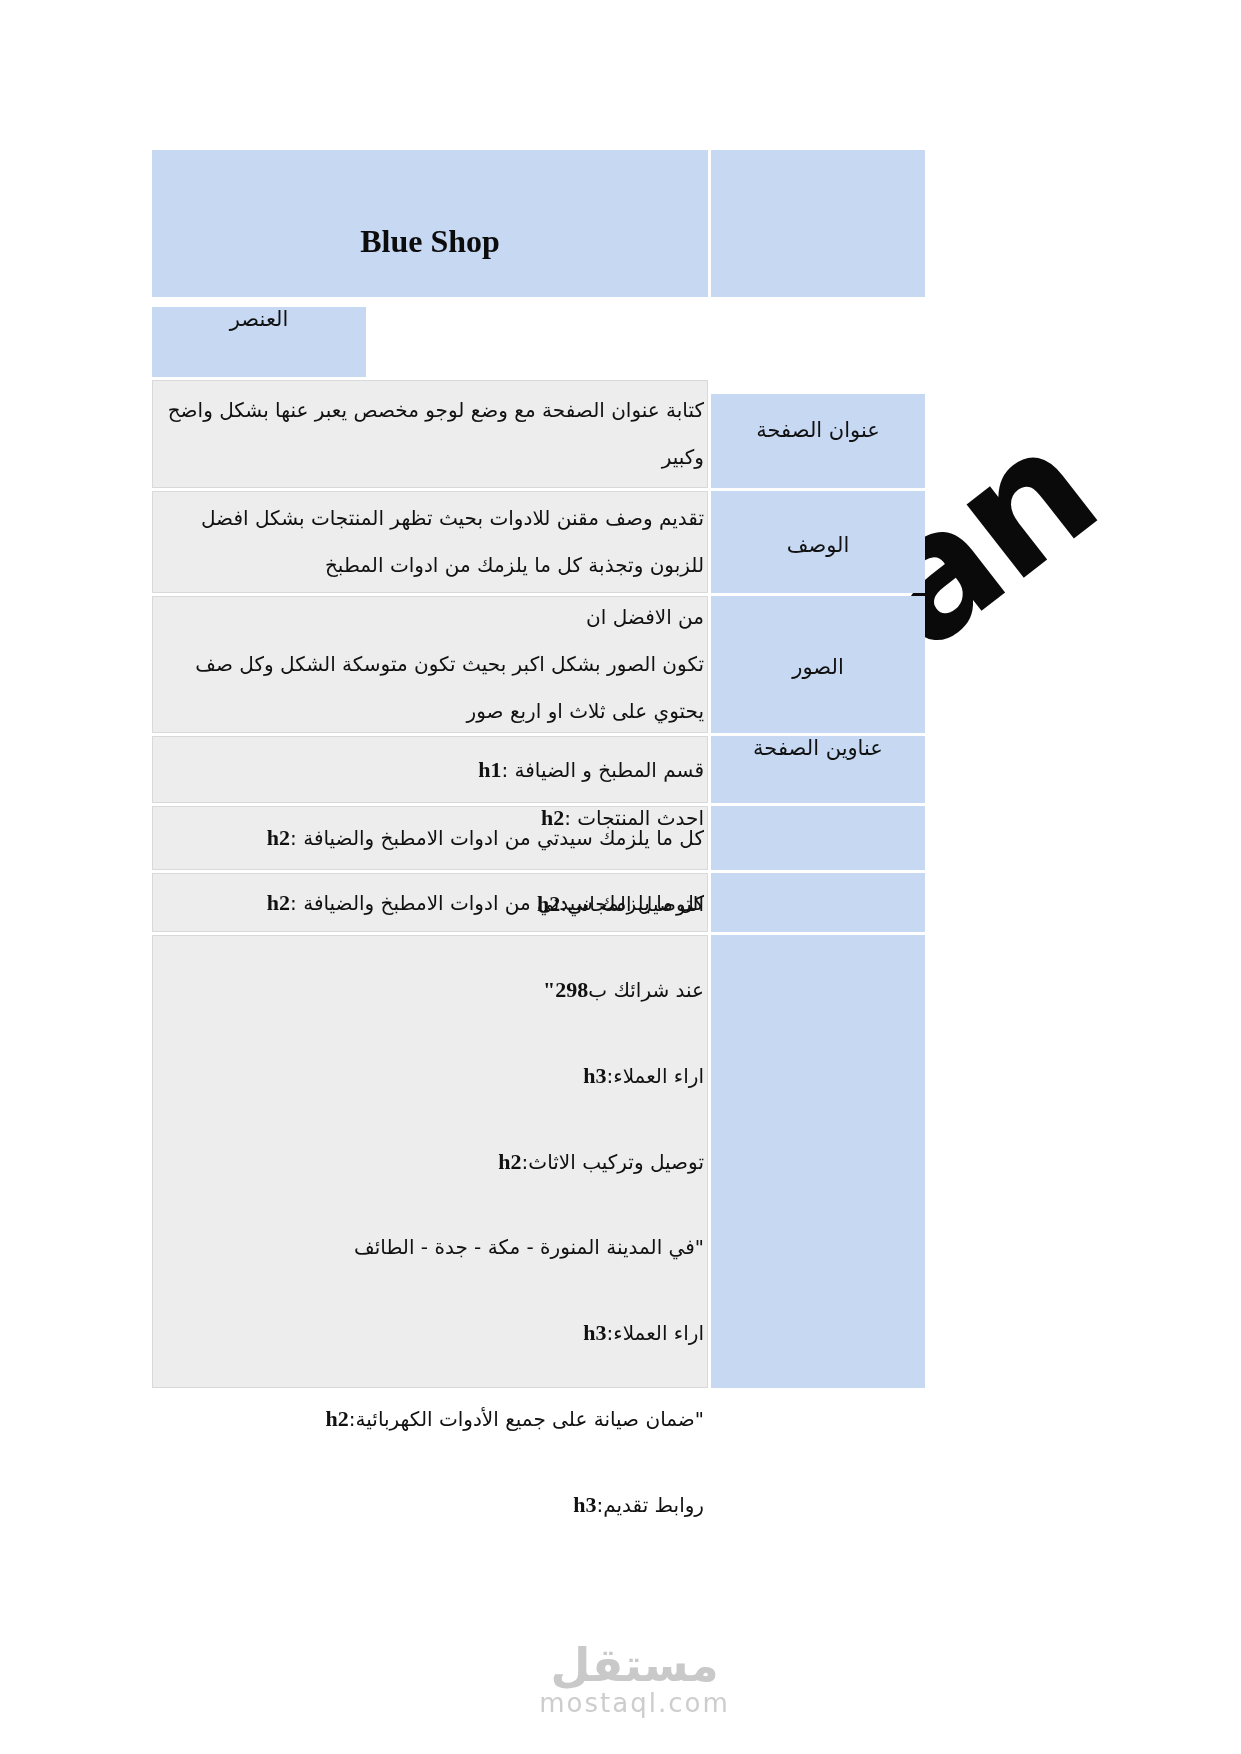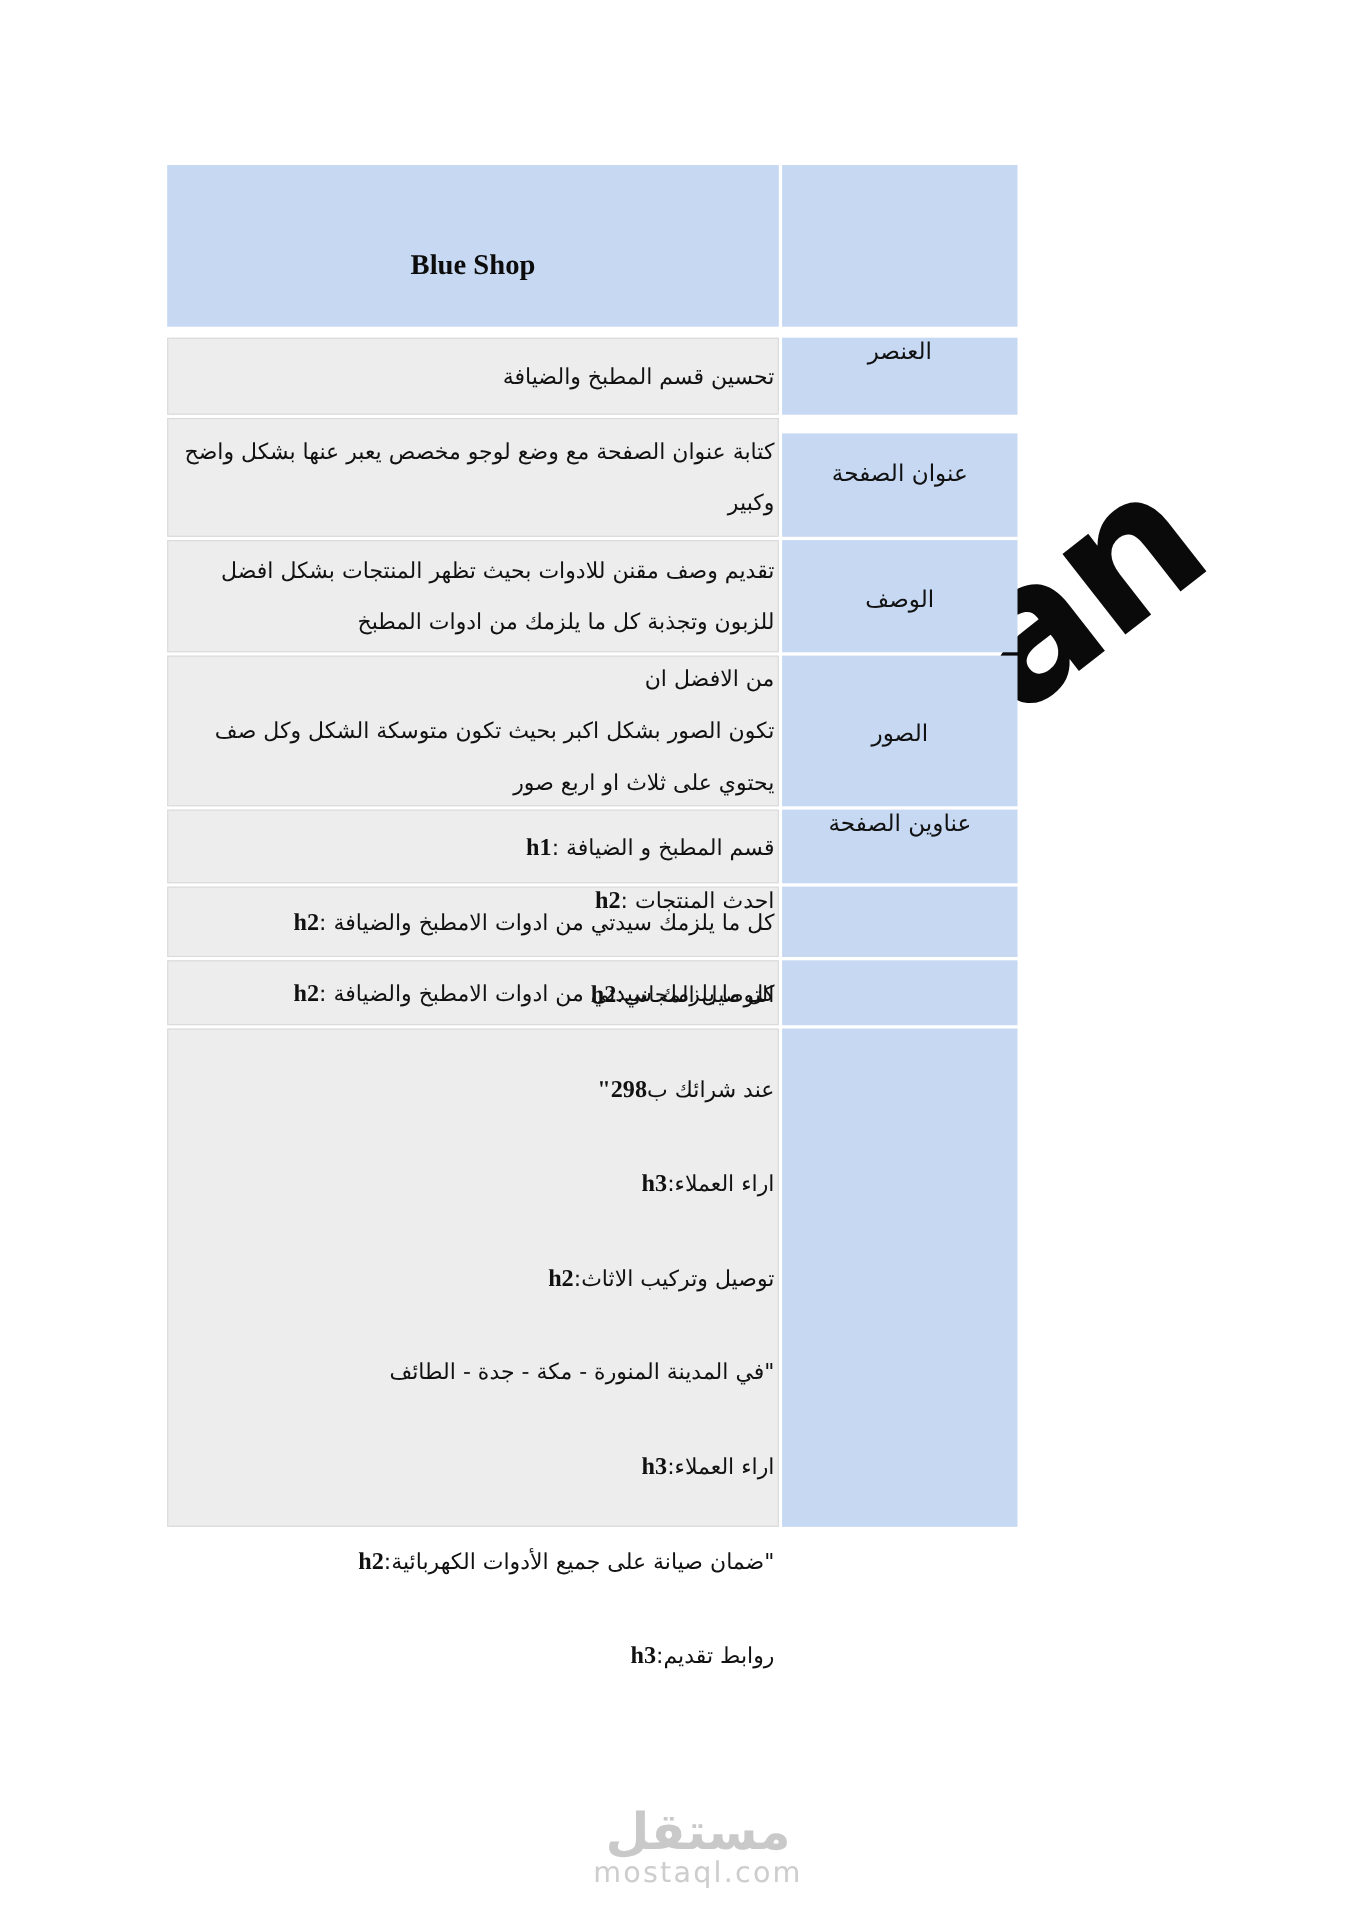--- a/index.html
+++ b/index.html
@@ -34,21 +34,21 @@
   }
   .line{white-space:nowrap;}
   .lat{font-family:"Liberation Serif",serif;font-weight:bold;font-size:22px;}
 
   .row-0{height:147px;margin-bottom:10px;}
   .row-0 .cell-content{
     background:var(--header-blue,#c6d8f2);border:none;
     justify-content:flex-start;text-align:center;direction:ltr;padding:76px 0 0 0;
   }
   .table-title{
-    font-family:"Liberation Serif",serif;font-weight:bold;font-size:26px;color:#0c0c0c;
+    font-family:"Liberation Serif",serif;font-weight:bold;font-size:32px;color:#0c0c0c;
     line-height:30px;
   }
   .row-1{height:70px;}
   .row-2{height:108px;}
   .row-3{height:102px;}
   .row-4{height:137px;}
   .row-5{height:67px;}
   .row-6{height:64px;}
   .row-7{height:59px;}
   .row-8{height:453px;}
@@ -78,23 +78,20 @@
   <div class="watermark">an</div>
 
   <div class="doc-table" id="doc-table">
       <div class="row row-0">
         <div class="cell cell-content">
           <span class="table-title">Blue Shop</span>
         </div>
         <div class="cell cell-label"></div>
       </div>
       <div class="row row-1">
-        <div class="cell cell-content">
-          <div class="line"><span>تحسين قسم المطبخ والضيافة</span></div>
-        </div>
         <div class="cell cell-label">
           <span>العنصر</span>
         </div>
       </div>
       <div class="row row-2">
         <div class="cell cell-content">
           <div class="line"><span>كتابة عنوان الصفحة مع وضع لوجو مخصص يعبر عنها بشكل واضح</span></div>
           <div class="line"><span>وكبير</span></div>
         </div>
         <div class="cell cell-label">

